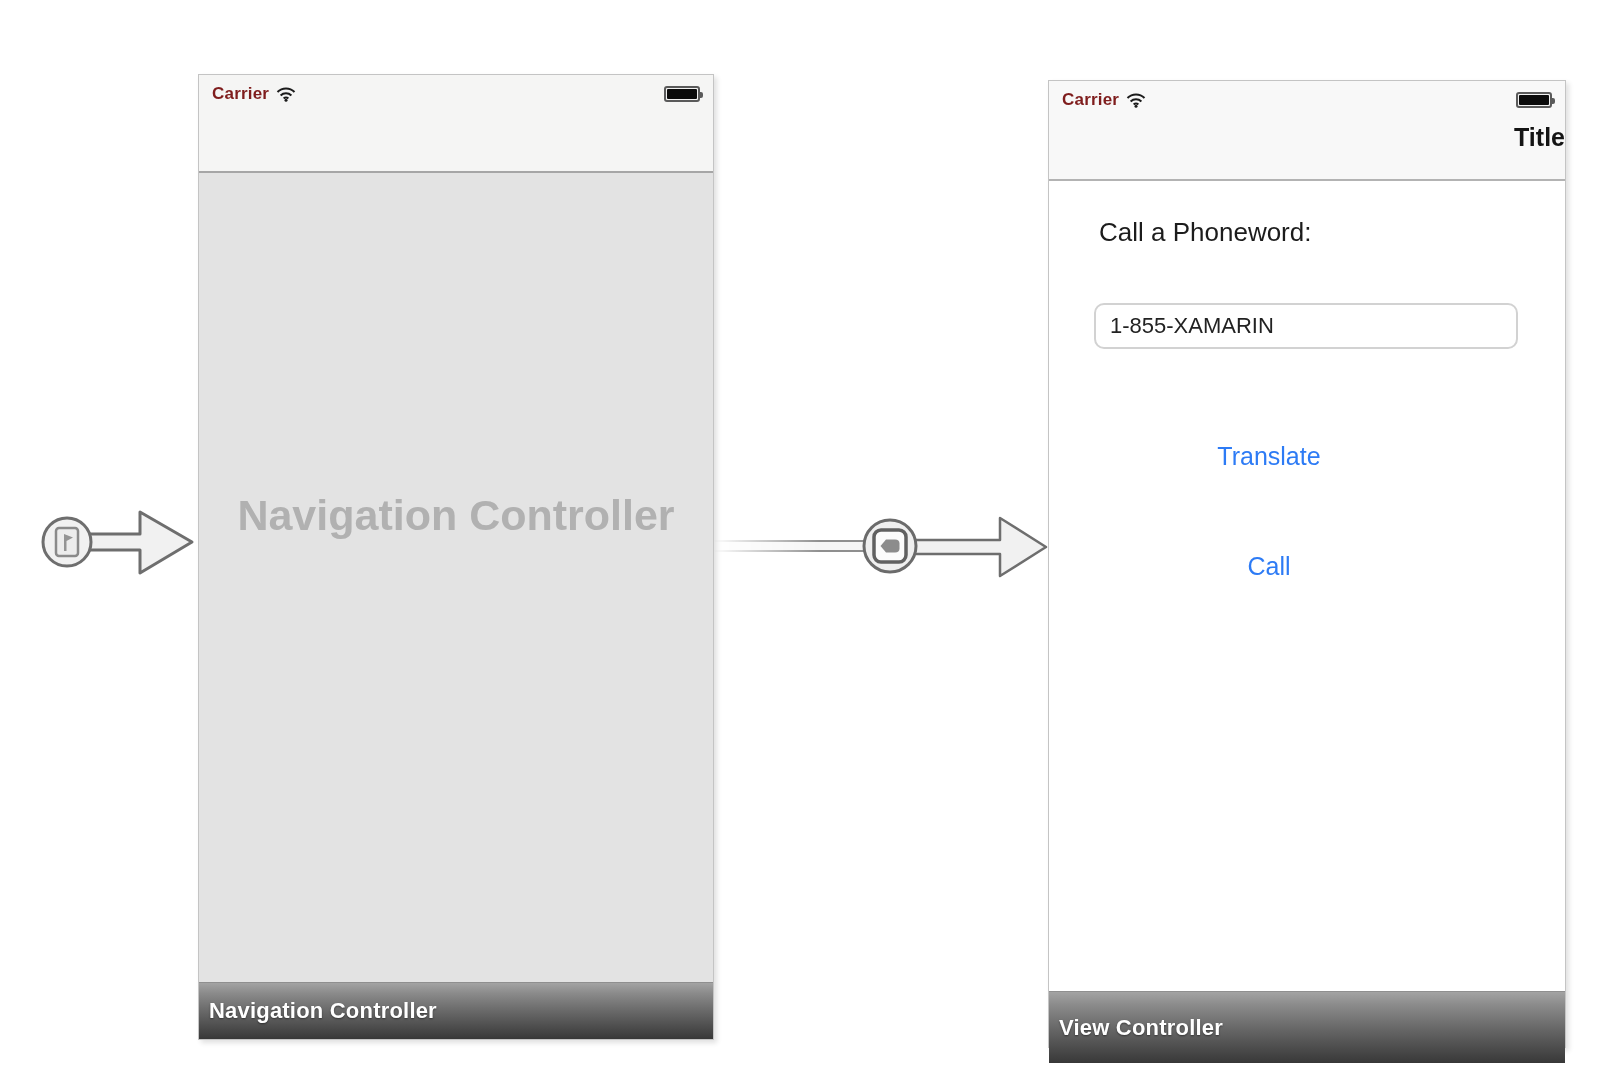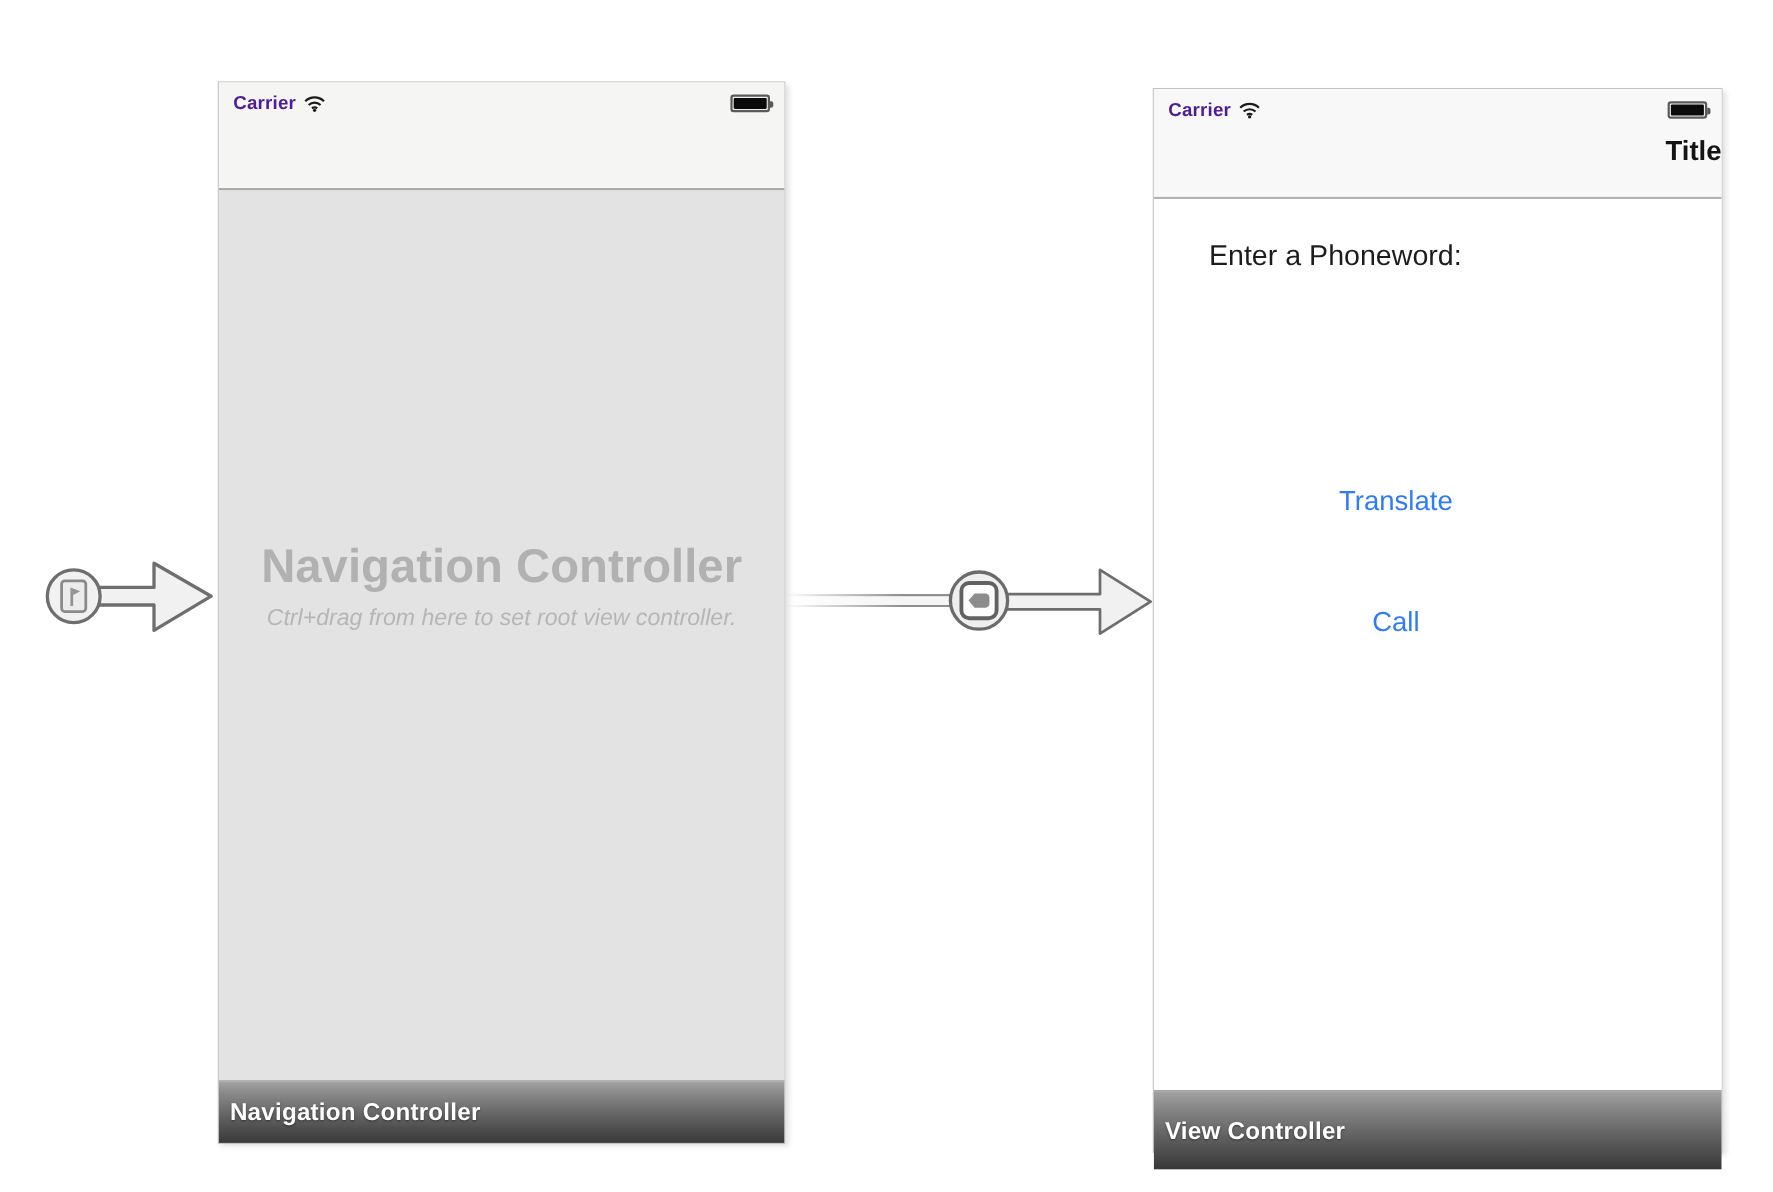--- a/index.html
+++ b/index.html
@@ -8,21 +8,21 @@
   .canvas { position:relative; width:1612px; height:1084px; background:#fff; }
 
   
   .scene { position:absolute; border:1px solid #c4c4c4;
            box-shadow:3px 3px 5px rgba(0,0,0,0.12); background:#fff; }
   .scene-nav { position:relative; width:100%; background:#f5f5f4;
                border-bottom:2px solid #a6a6a6; }
   .status-row { display:flex; justify-content:space-between; align-items:center;
                 padding:9px 13px 0 13px; }
   .carrier-wrap { display:flex; align-items:center; gap:7px; }
-  .carrier-text { font-size:17px; font-weight:bold; color:#4c1d95; letter-spacing:0.2px; }
+  .carrier-text { font-size:17px; font-weight:bold; color:#7f1d1d; letter-spacing:0.2px; }
   .battery { position:relative; width:36px; height:16px; border:2px solid #5a5a5a;
              border-radius:3px; background:#f0f0f0; }
   .battery::before { content:""; position:absolute; left:1px; top:1px; right:1px; bottom:1px;
                      background:#0a0a0a; border-radius:1px; }
   .battery::after { content:""; position:absolute; right:-5px; top:4px; width:3px; height:6px;
                     background:#5a5a5a; border-radius:0 2px 2px 0; }
   .scene-content { position:relative; width:100%; }
   .scene-dock { width:100%; display:flex; align-items:center; padding-left:10px;
                 background:linear-gradient(180deg,#a3a3a3 0%,#8b8b8b 18%,#6e6e6e 45%,
                                                   #535353 72%,#3d3d3d 95%,#373737 100%);
@@ -109,21 +109,20 @@
             <path d="M4.6,8.4 A8,8 0 0 1 15.4,8.4" fill="none" stroke="#1b1b1b" stroke-width="2"></path>
             <path d="M7.6,11.4 A4.2,4.2 0 0 1 12.4,11.4" fill="none" stroke="#1b1b1b" stroke-width="2"></path>
             <circle cx="10" cy="13.3" r="1.5" fill="#1b1b1b"></circle>
           </svg>
         </div>
         <div class="battery"></div>
       </div>
     </div>
     <div class="scene-content">
       <div class="nav-placeholder-title">Navigation Controller</div>
-      <div class="nav-placeholder-hint">Ctrl+drag from here to set root view controller.</div>
     </div>
     <div class="scene-dock">
       <span>Navigation Controller</span>
     </div>
   </div>
 
   <div id="view-scene" class="scene">
     <div class="scene-nav">
       <div class="status-row">
         <div class="carrier-wrap">
@@ -133,21 +132,22 @@
             <path d="M4.6,8.4 A8,8 0 0 1 15.4,8.4" fill="none" stroke="#1b1b1b" stroke-width="2"></path>
             <path d="M7.6,11.4 A4.2,4.2 0 0 1 12.4,11.4" fill="none" stroke="#1b1b1b" stroke-width="2"></path>
             <circle cx="10" cy="13.3" r="1.5" fill="#1b1b1b"></circle>
           </svg>
         </div>
         <div class="battery"></div>
       </div>
       <div class="nav-title">Title</div>
     </div>
     <div class="scene-content">
-      <div class="phoneword-label">Enter a Phoneword:</div>
+      <div class="phoneword-label">Call a Phoneword:</div>
+      <input class="phone-input" type="text" value="1-855-XAMARIN" style="">
       <button id="call-button" class="link-button">Call</button>
       <button id="translate-button" class="link-button">Translate</button>
     </div>
     <div class="scene-dock">
       <span>View Controller</span>
     </div>
   </div>
 
 </div>
 

